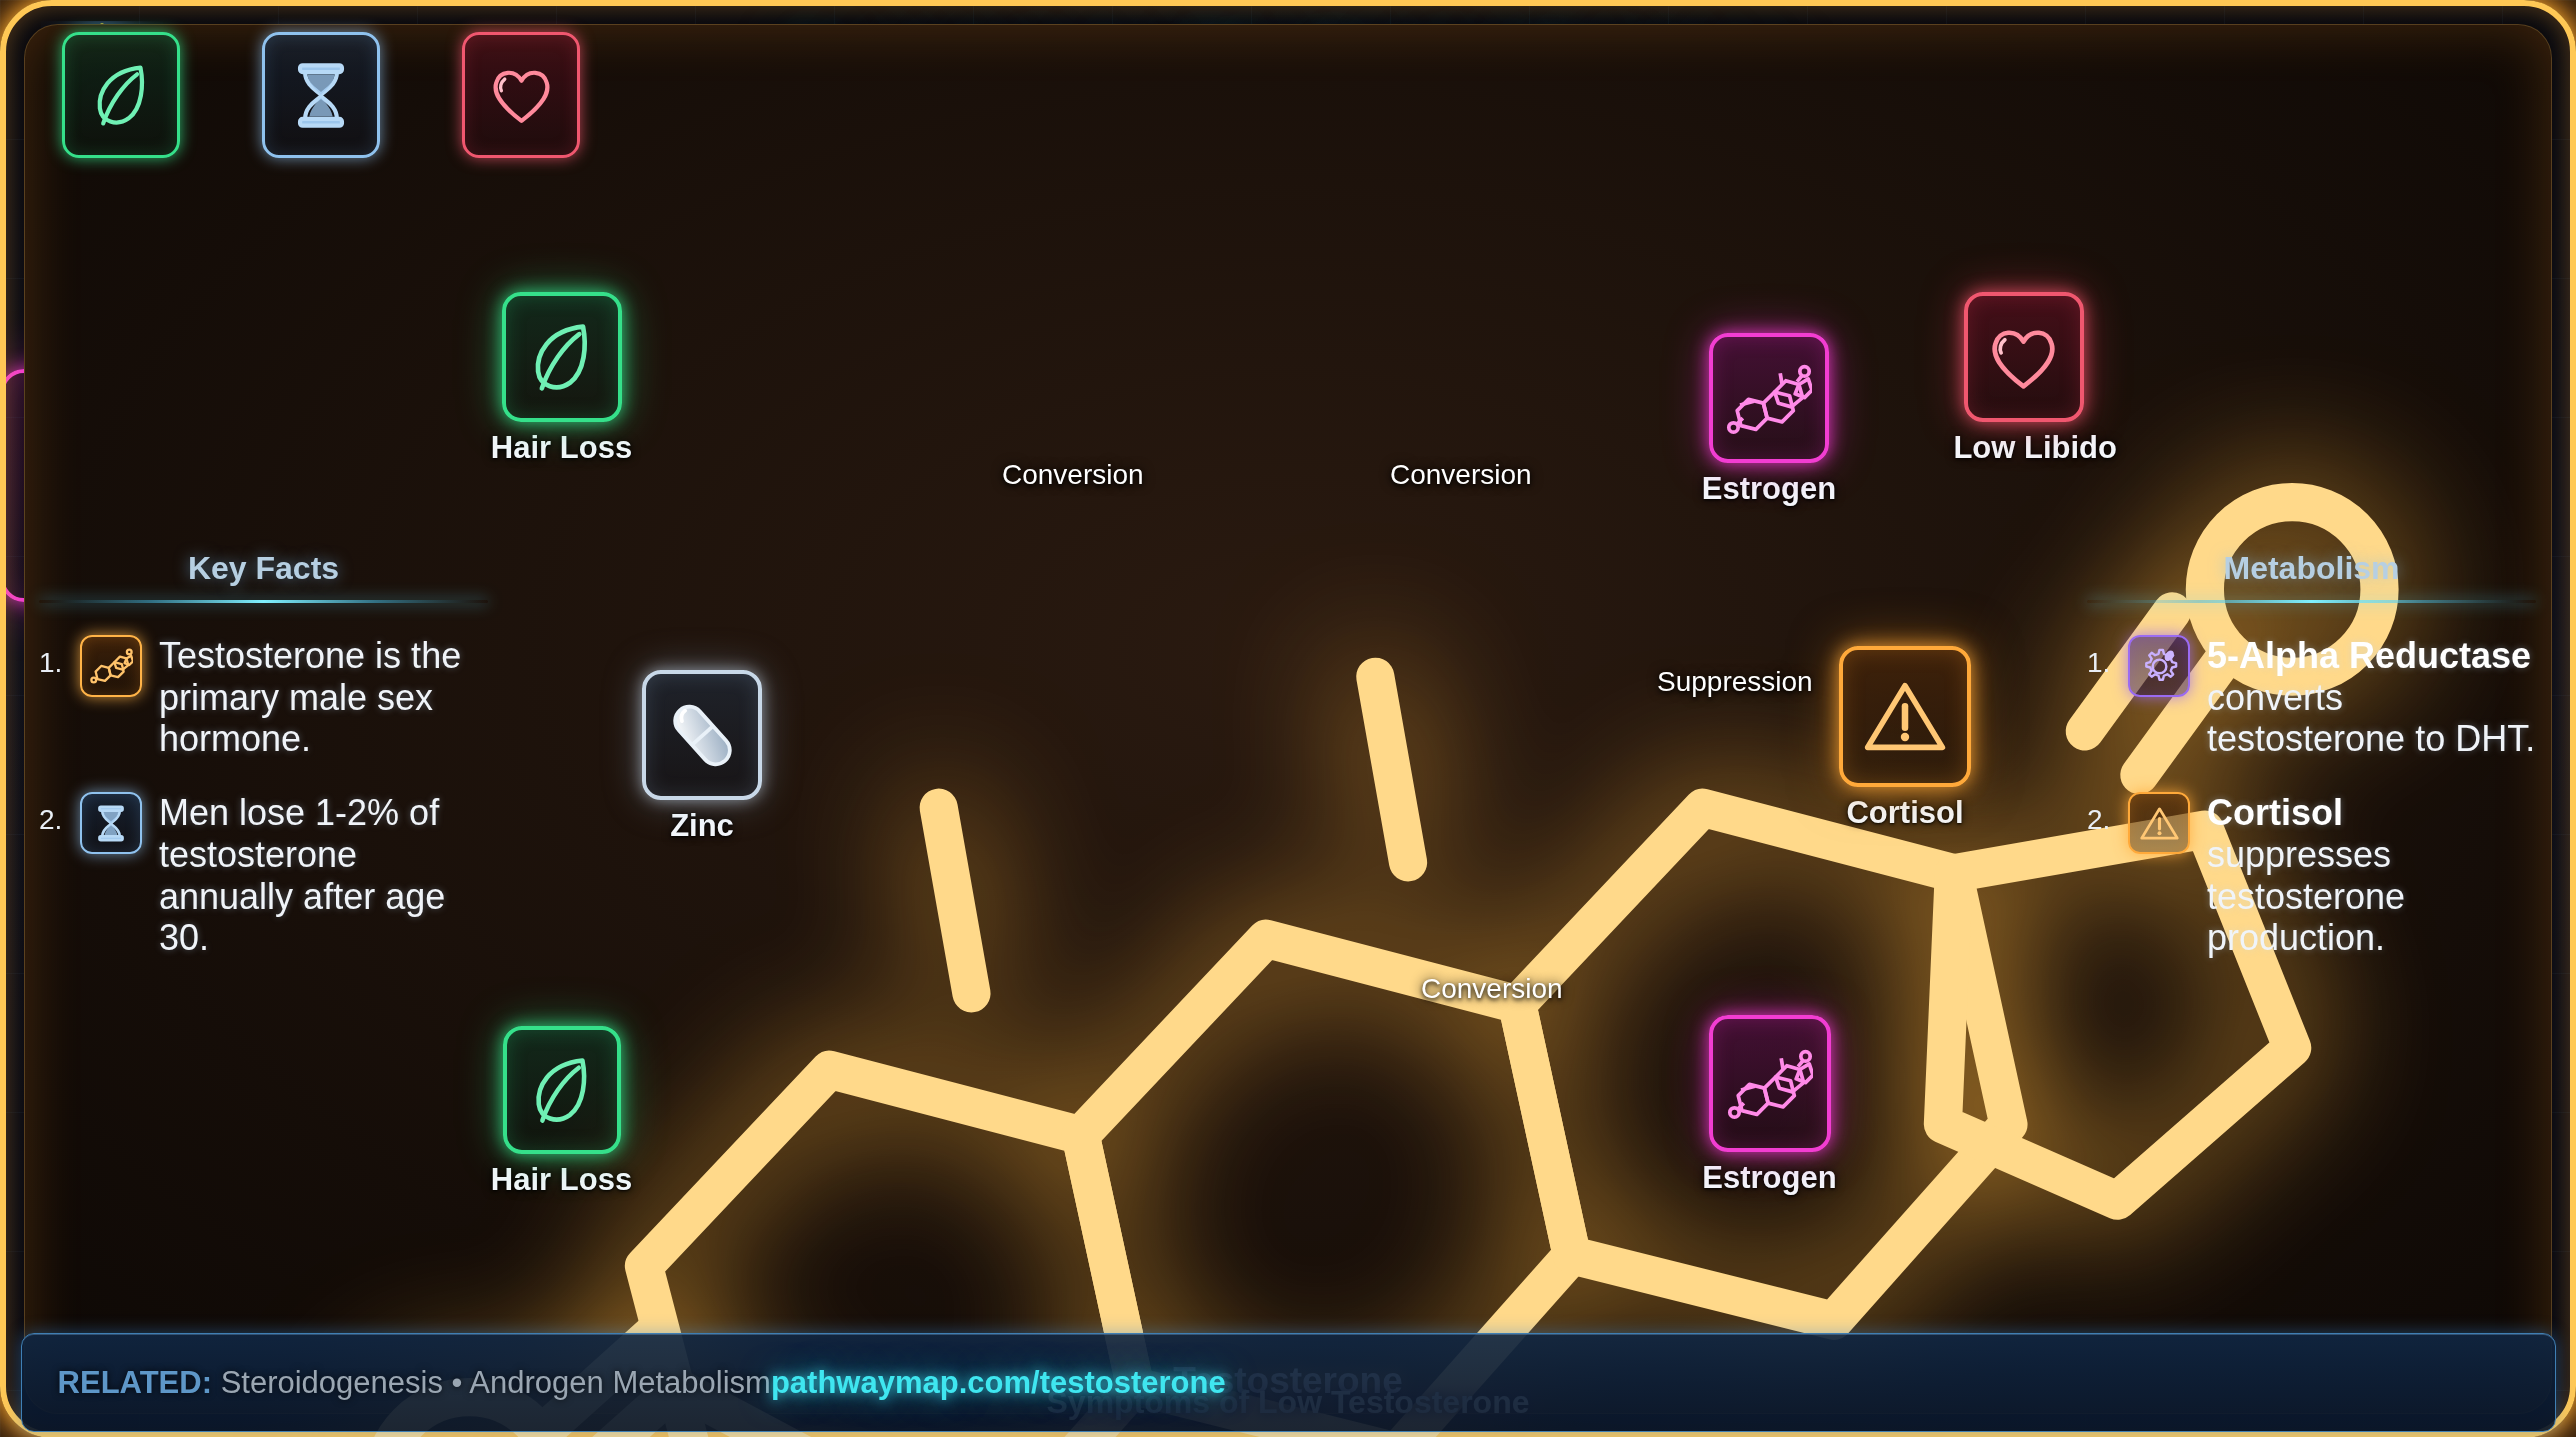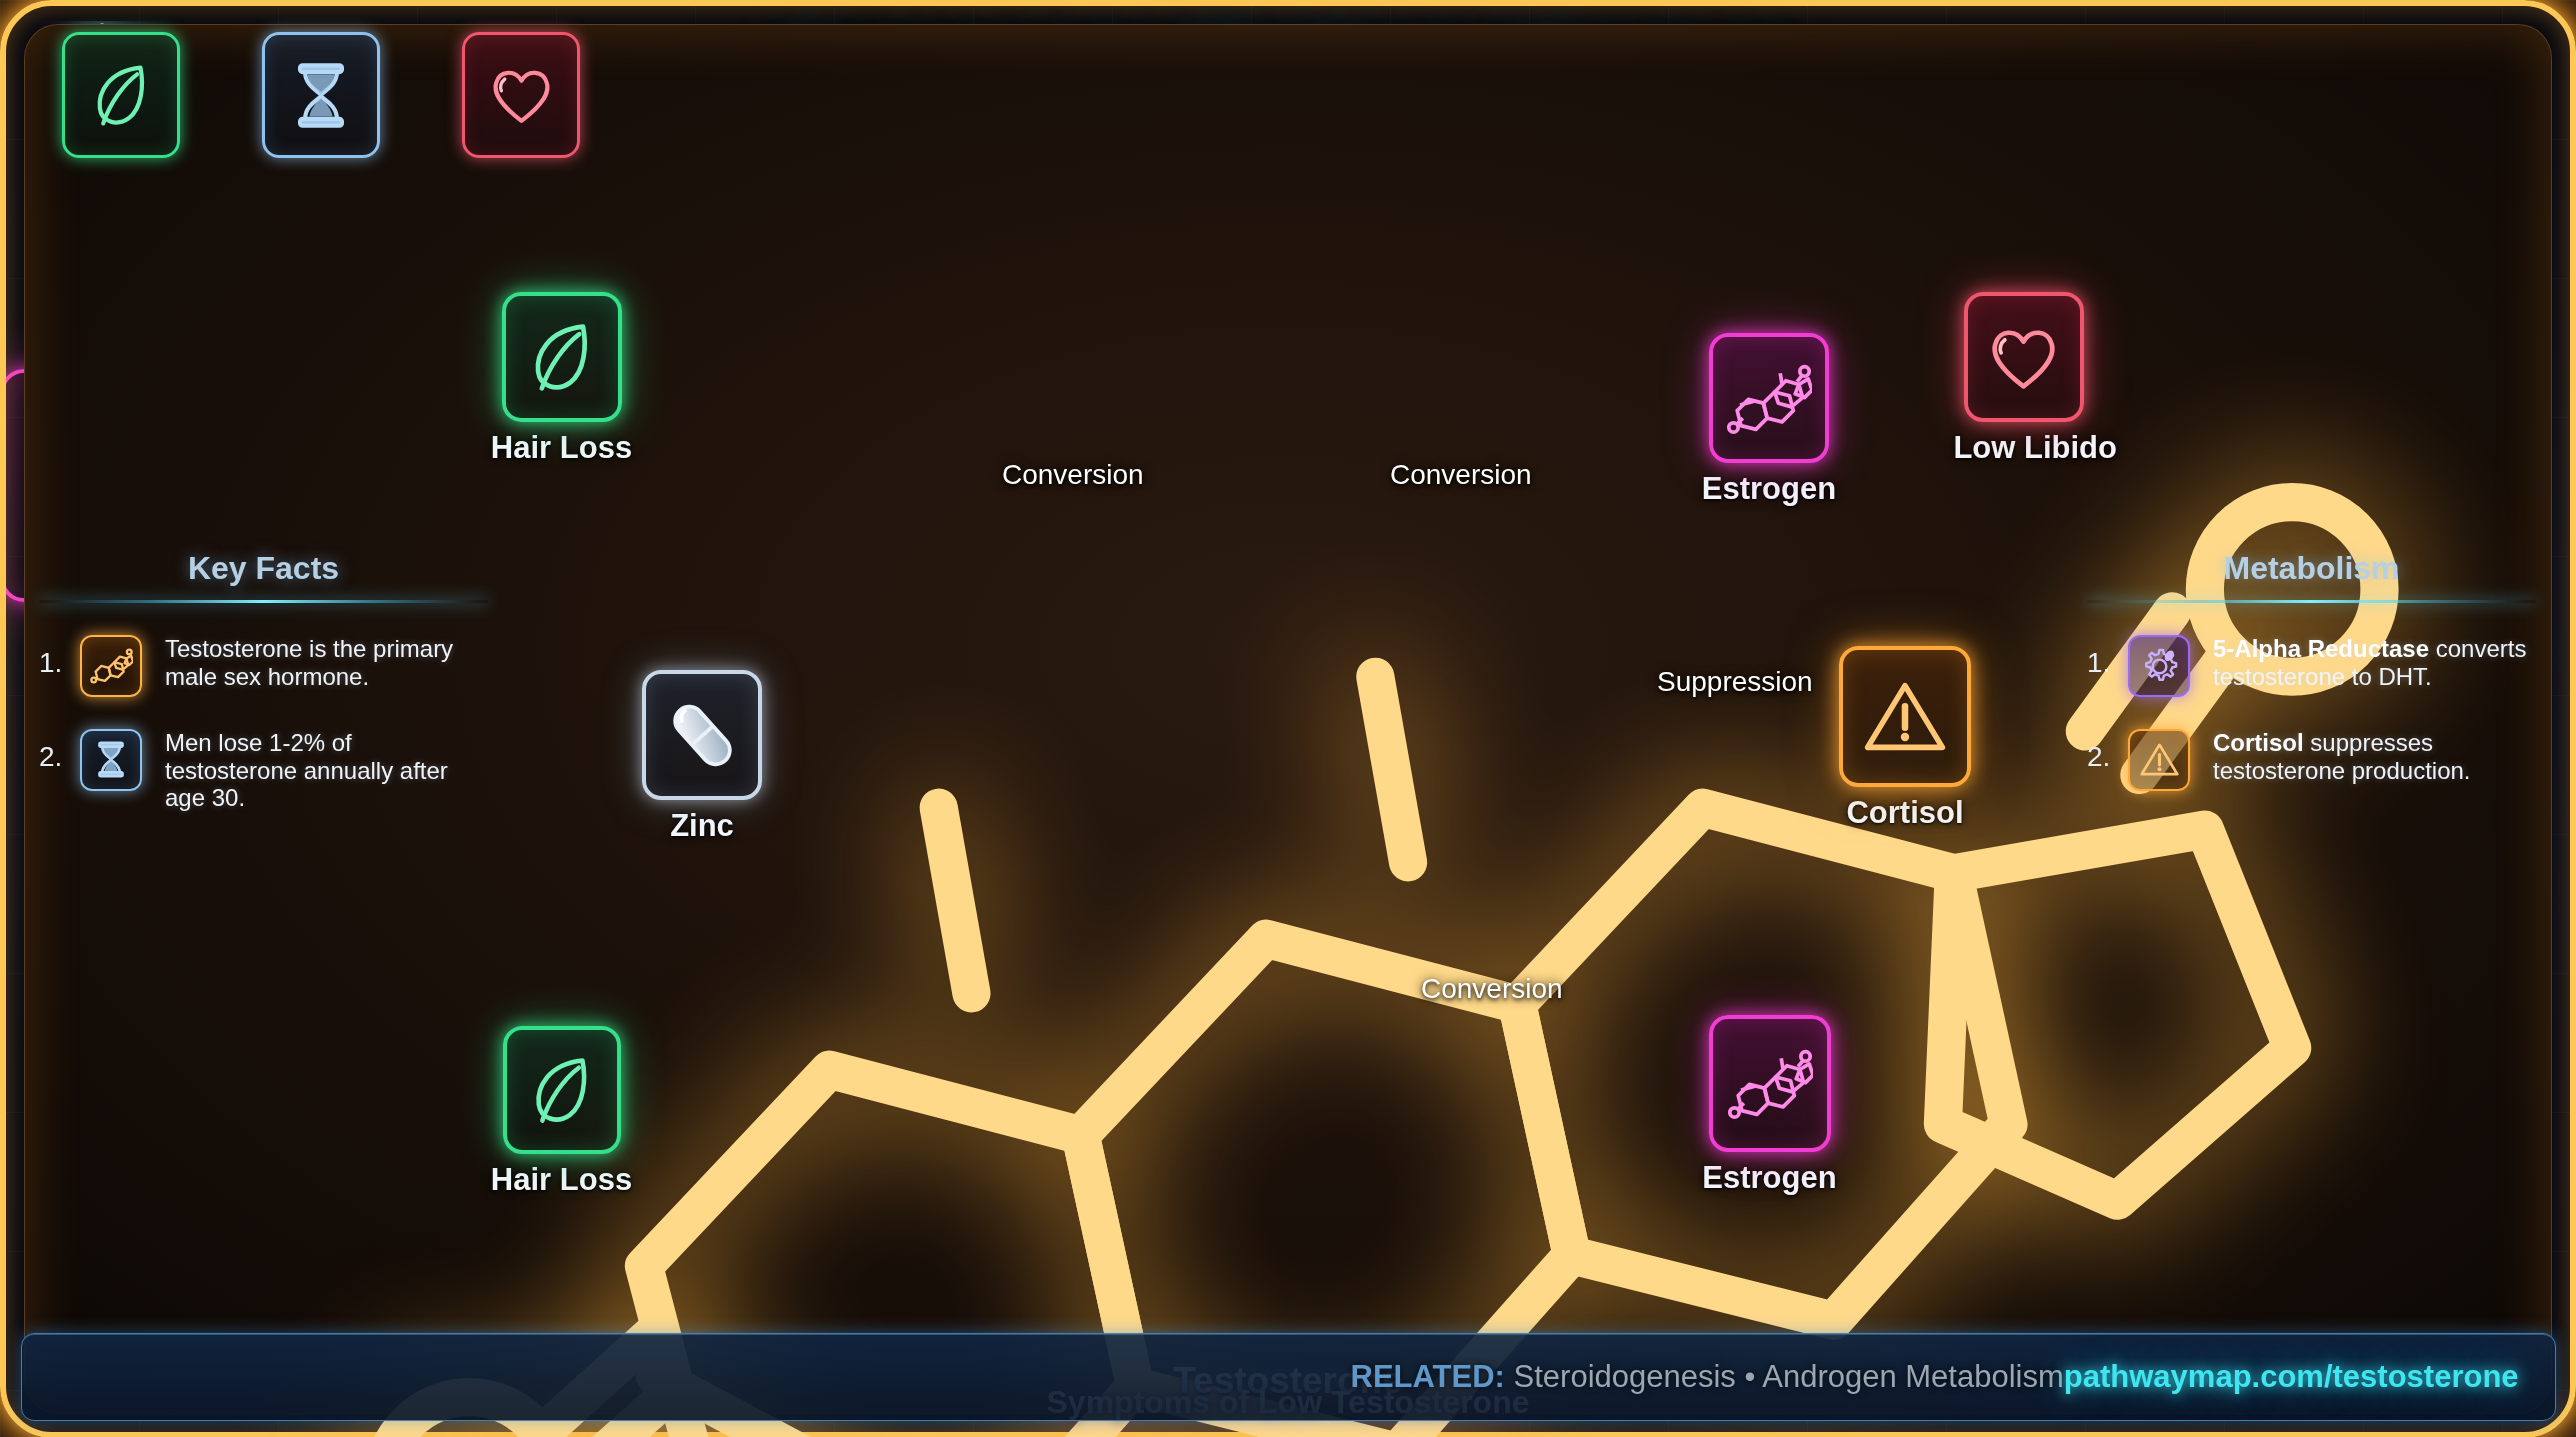--- a/index.html
+++ b/index.html
@@ -34,21 +34,21 @@
   .panel-title{font-size:32px;font-weight:bold;color:#b6cfe2;text-align:center;
                text-shadow:0 0 15px rgba(120,190,240,.55);}
   .panel-rule{height:2.8px;margin-top:13px;border-radius:1.9px;
               background:linear-gradient(90deg,rgba(60,150,200,0) 0%,rgba(70,190,230,.55) 25%,
                         #7ff0ff 50%,rgba(70,190,230,.55) 75%,rgba(60,150,200,0) 100%);
               box-shadow:0 0 15px rgba(90,220,255,.7);}
   .fact{display:flex;align-items:flex-start;margin-top:32px;}
   .fact-num{font-size:28px;color:#e9eef5;width:41px;flex:none;line-height:56px;}
   .badge{width:58px;height:58px;flex:none;border-radius:12px;position:relative;
          display:flex;align-items:center;justify-content:center;border:2.8px solid;}
-  .fact-txt{font-size:24px;line-height:1.16;color:#f0f4f9;margin-left:23px;
+  .fact-txt{font-size:36px;line-height:1.16;color:#f0f4f9;margin-left:17px;
             text-shadow:0 0 7.5px rgba(180,215,250,.35);}
   .fact-txt b{font-weight:bold;color:#ffffff;}
   #keyfacts{left:39px;top:550px;}
   #connections{left:2087px;top:550px;}
 
   
   .node{position:absolute;text-align:center;}
   .node-box{border-radius:19px;border:4.7px solid;position:relative;
             display:flex;align-items:center;justify-content:center;margin:0 auto;}
   .node-label{margin-top:9.4px;font-size:31px;font-weight:bold;color:#f4f7fb;
@@ -75,25 +75,25 @@
   #symptoms-title{left:0;right:0;bottom:17px;text-align:center;position:absolute;font-size:32px;font-weight:bold;
      color:#ffffff;text-shadow:0 0 11.2px rgba(0,0,0,.95),0 0 20.6px rgba(245,60,210,.55);}
   .symp-card{position:absolute;width:112px;height:120px;border-radius:17px;border:3.7px solid;
      display:flex;align-items:center;justify-content:center;}
 
   
   .edge-label{position:absolute;font-size:28px;color:#ffffff;white-space:nowrap;
               text-shadow:0 0 11.2px rgba(0,0,0,.95),0 1.9px 4.7px rgba(0,0,0,.9);}
 
   
-  #footer{position:absolute;left:20.6px;top:1333px;width:2535px;height:88px;border-radius:13px;
+  #footer{position:absolute;left:20.6px;top:1333px;width:2535px;height:99px;border-radius:13px;
      border:1.9px solid #3f7fb4;
      background:linear-gradient(180deg,rgba(16,38,66,.92),rgba(9,22,42,.92));
      box-shadow:0 0 17px rgba(60,140,220,.45),inset 0 0.9px 0 rgba(140,200,255,.28);
-     display:flex;align-items:center;justify-content:flex-end;padding:12px 36px;box-sizing:border-box;}
+     display:flex;align-items:center;justify-content:flex-start;padding:12px 36px;box-sizing:border-box;}
   #related{font-size:31px;color:#9aa6b2;text-shadow:0 0 7.5px rgba(0,0,0,.8);}
   #related b{color:#5e97c8;font-weight:bold;}
   #url{font-size:31px;font-weight:bold;color:#3fe6f0;
        text-shadow:0 0 13px rgba(60,230,245,.9),0 0 32px rgba(40,190,220,.6);}
 </style>
 </head>
 <body>
 
 <div id="stage">
   <div id="grid"></div>

